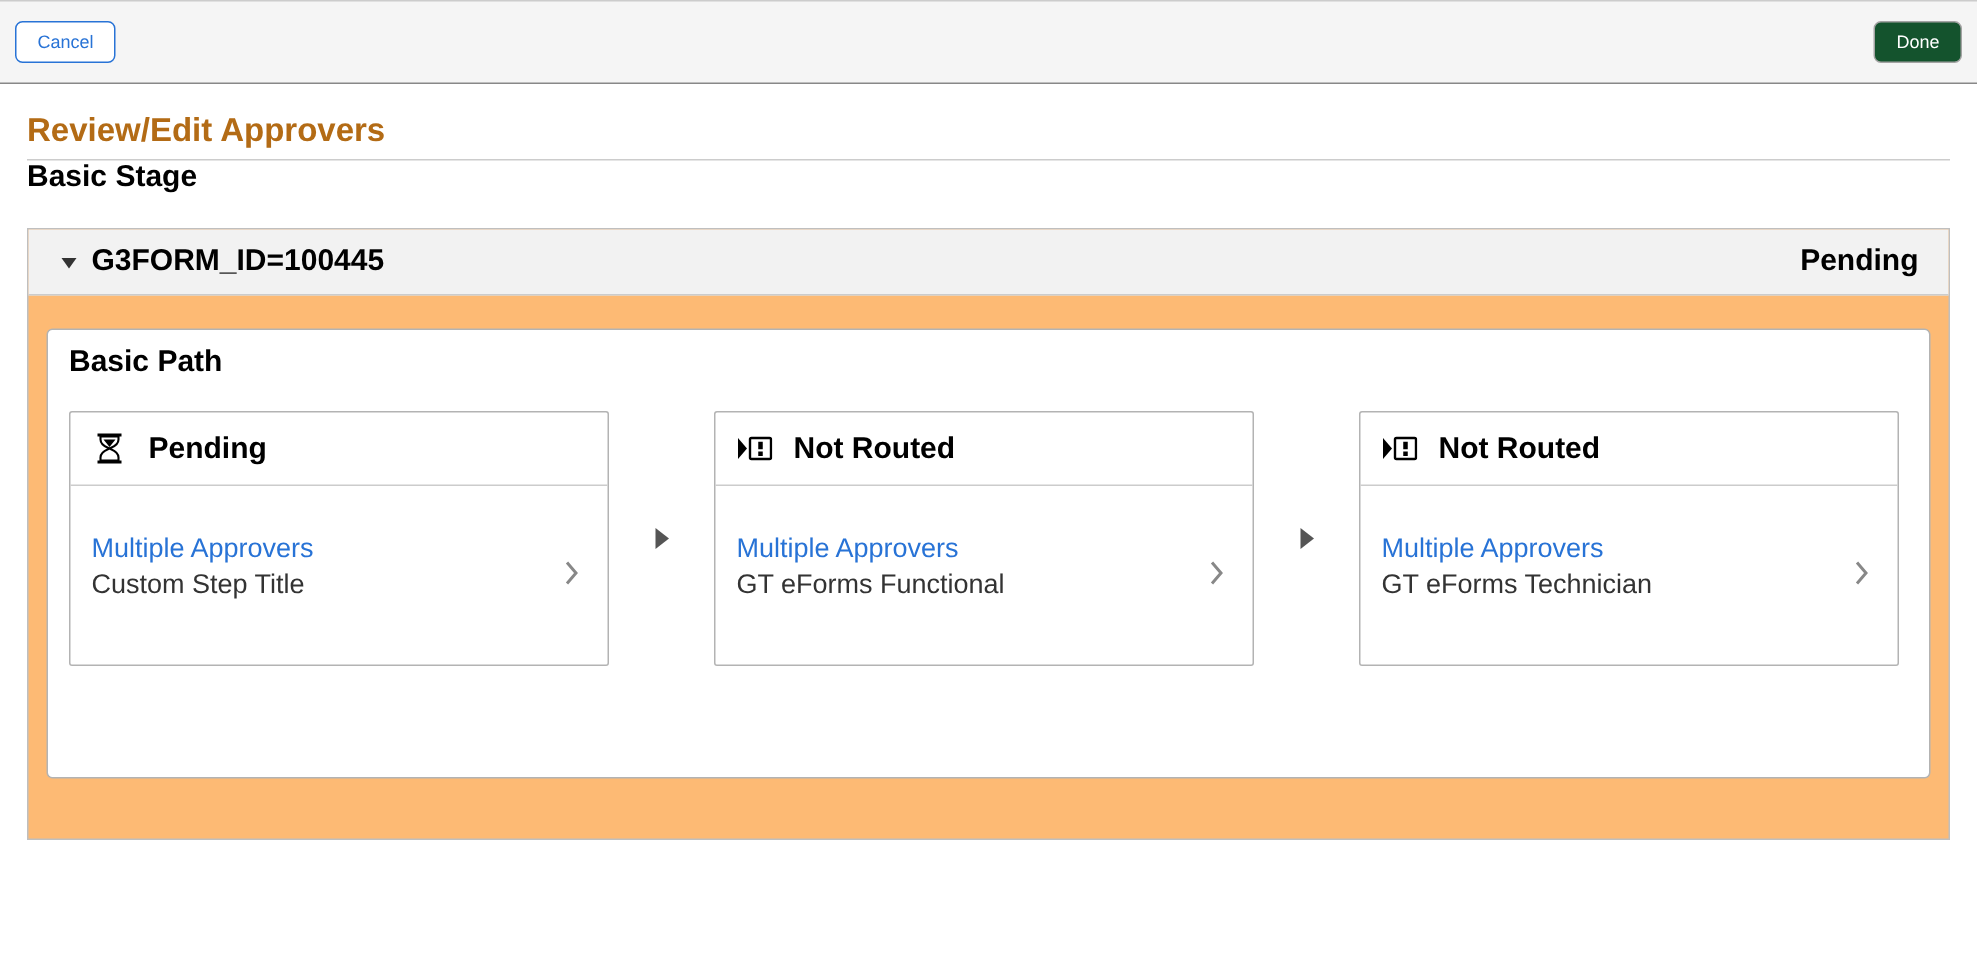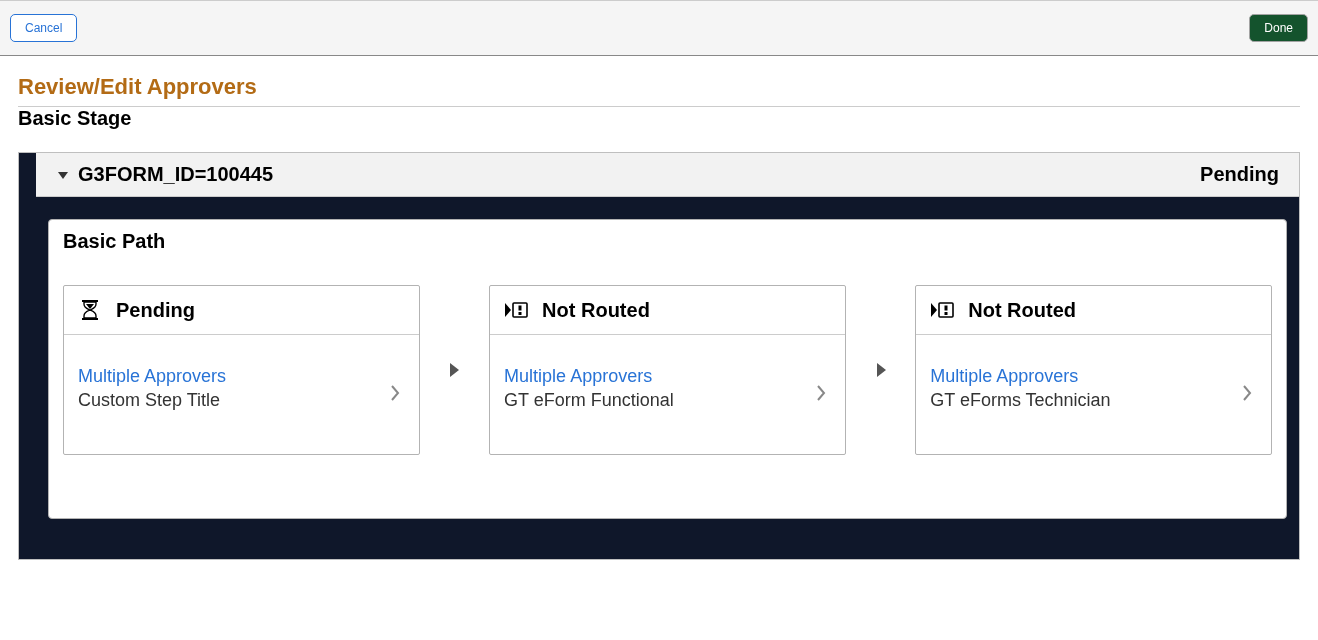--- a/index.html
+++ b/index.html
@@ -58,22 +58,21 @@
     padding-bottom: 6px;
     border-bottom: 1px solid #cccccc;
   }
   .stage-title {
     font-size: 20px;
     font-weight: bold;
     margin-bottom: 22px;
   }
   .stage-box {
     border: 1px solid #bfbfbf;
-    background: #0f172a;
-    padding-left: 17px;
+    background: #fdba74;
   }
   .stage-header {
     display: flex;
     align-items: center;
     justify-content: space-between;
     background: #f2f2f2;
     border-bottom: 1px solid #cccccc;
     padding: 10px 20px;
   }
   .stage-header-left {
@@ -97,21 +96,21 @@
     border: 1px solid #b3b3b3;
     border-radius: 4px;
     padding: 10px 14px 40px 14px;
     min-height: 300px;
     box-sizing: border-box;
     background: #ffffff;
   }
   .path-title {
     font-size: 20px;
     font-weight: bold;
-    margin-bottom: 32px;
+    margin-bottom: 21px;
   }
   .steps-row {
     display: flex;
     align-items: flex-start;
   }
   .step-card {
     width: 360px;
     border: 1px solid #b3b3b3;
     border-radius: 2px;
     background: #ffffff;
@@ -240,21 +239,21 @@
                   <rect x="9" y="3" width="14" height="14" rx="1" fill="none" stroke="#000" stroke-width="1.6"></rect>
                   <rect x="14.5" y="5.5" width="3" height="5" fill="#000"></rect>
                   <rect x="14.5" y="12" width="3" height="3" fill="#000"></rect>
                 </svg>
               </span>
               <span class="status-label">Not Routed</span>
             </div>
             <div class="step-card-body">
               <div class="step-card-body-main">
                 <div class="link">Multiple Approvers</div>
-                <div class="subtitle">GT eForm Functional</div>
+                <div class="subtitle">GT eForms Functional</div>
                 <div class="link"></div>
               </div>
               <div class="step-card-chevron">
                 <svg width="12" height="20" viewBox="0 0 12 20">
                     <polyline points="3,3 9,10 3,17" fill="none" stroke="#888" stroke-width="2"></polyline>
                   </svg>
               </div>
             </div>
           </div>
 

